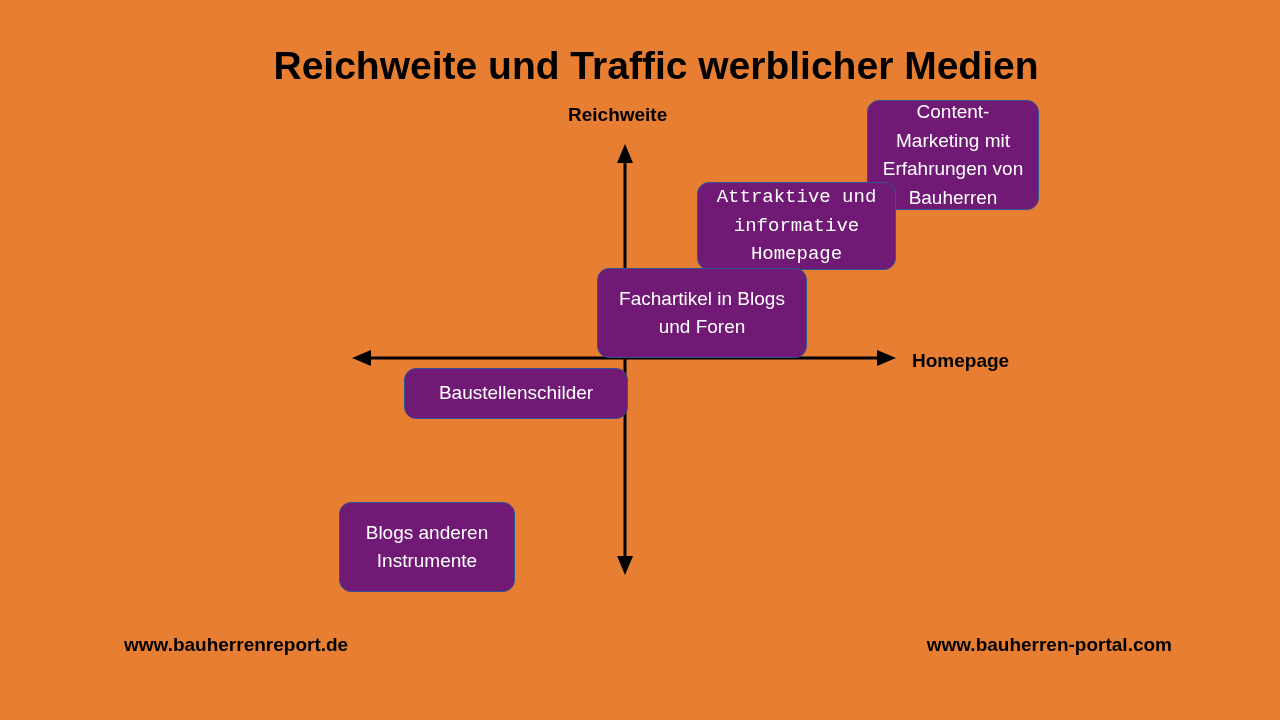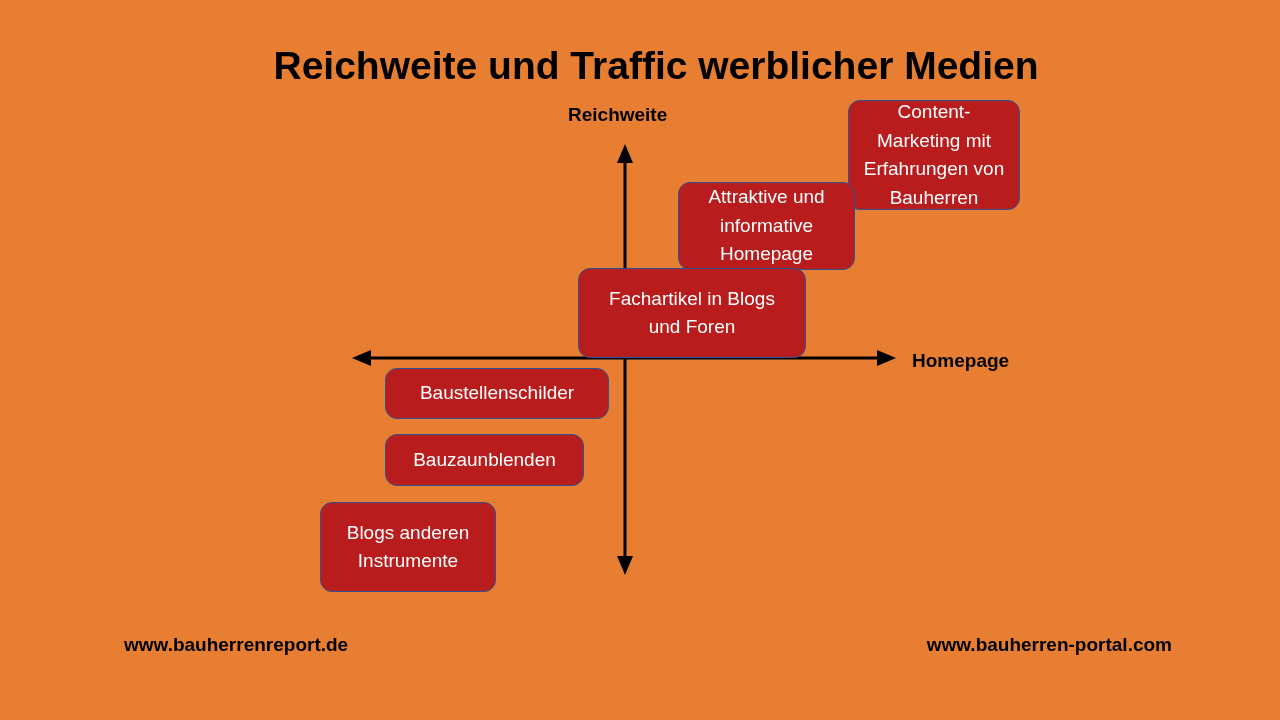--- a/index.html
+++ b/index.html
@@ -43,36 +43,37 @@
     top: 104px;
     left: 568px;
   }
   .axis-label.x {
     top: 350px;
     left: 912px;
   }
   .box {
     position: absolute;
     z-index: 2;
-    background: #b91c1c;
+    background: #701a75;
     border: 1.5px solid #2E5395;
     border-radius: 12px;
     color: #FFFFFF;
     display: flex;
     align-items: center;
     justify-content: center;
     text-align: center;
     font-size: 19px;
     line-height: 1.5;
     box-sizing: border-box;
     padding: 4px 10px;
+    margin-left: 19px;
   }
   .box-1 { left: 848px; top: 100px; width: 172px; height: 110px; padding: 4px 8px; }
-  .box-2 { left: 678px; top: 182px; width: 177px; height: 88px;  }
-  .box-3 { left: 578px; top: 268px; width: 228px; height: 90px; padding: 4px 14px; }
+  .box-2 { left: 678px; top: 182px; width: 199px; height: 88px; font-family: Liberation Mono, monospace;  }
+  .box-3 { left: 578px; top: 268px; width: 210px; height: 90px; padding: 4px 14px; }
   .box-4 { left: 385px; top: 368px; width: 224px; height: 51px;  }
   .box-5 { left: 385px; top: 434px; width: 199px; height: 52px;  }
   .box-6 { left: 320px; top: 502px; width: 176px; height: 90px;  }
   .footer-url {
     position: absolute;
     top: 634px;
     font-size: 19px;
     font-weight: bold;
     color: #000;
     z-index: 3;
@@ -110,23 +111,20 @@
   </div>
 
   <div class="box box-3">
     <span>Fachartikel in Blogs und Foren</span>
   </div>
 
   <div class="box box-4">
     <span>Baustellenschilder</span>
   </div>
 
-  <div class="box box-5">
-    <span>Bauzaunblenden</span>
-  </div>
 
   <div class="box box-6">
     <span>Blogs anderen Instrumente</span>
   </div>
 
   <div class="footer-url right">www.bauherren-portal.com</div>
   <div class="footer-url left">www.bauherrenreport.de</div>
 
 </div>
 

